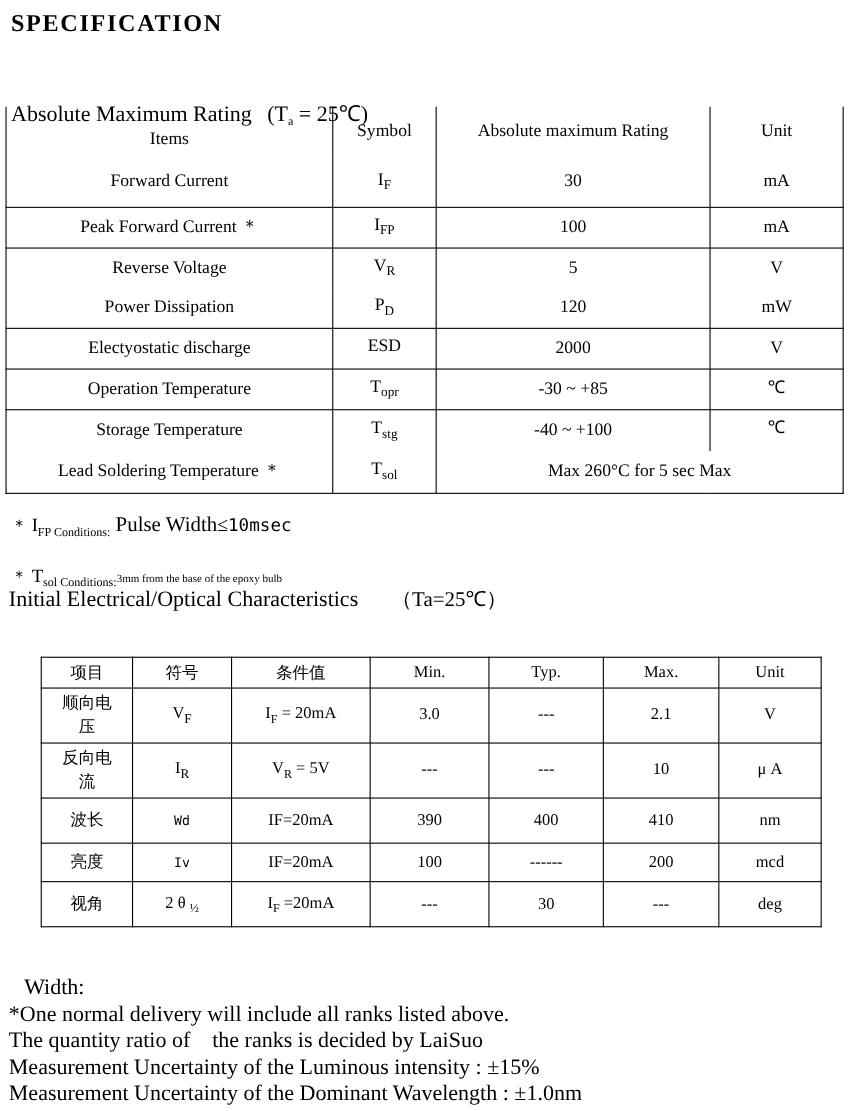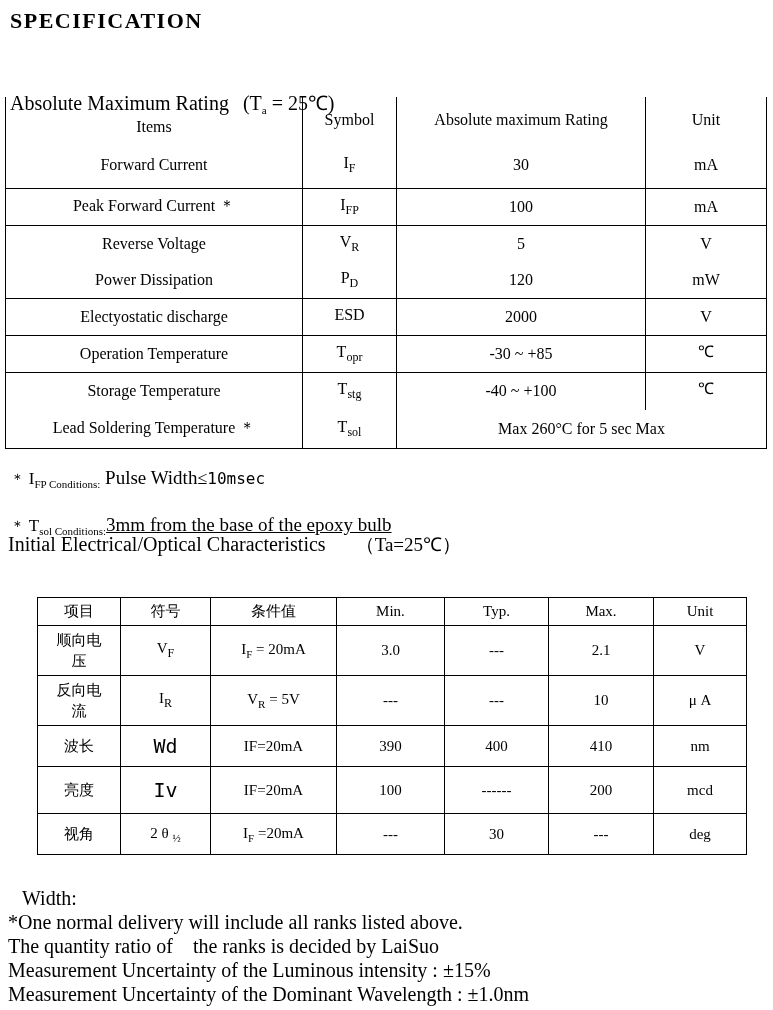--- a/index.html
+++ b/index.html
@@ -28,34 +28,34 @@
   #t1 td.items-hd{padding-top:14px;}
   #t1 td.vtop{vertical-align:top;padding-top:4px;}
 
   
   #t2{left:37px;top:597px;width:709px;}
   #t2 td{
     border:1px solid #000;text-align:center;vertical-align:middle;
     font-size:15px;padding:0;overflow:hidden;
   }
   .line{display:block;line-height:21px;}
-  .mono{font-family:"DejaVu Sans Mono", monospace;font-size:20px;}
+  .mono{font-family:"DejaVu Sans Mono", monospace;font-size:12px;}
   .small{font-size:13px;}
   .c16{font-size:16px;}
 
   
   .fn{white-space:nowrap;}
   .fn1{left:10px;top:467px;}
   .fn2{left:10px;top:514px;}
   .star{font-size:15px;}
   .fnpre{font-size:17px;}
   .fnmain{font-size:19px;}
   .fnleq{font-size:18px;}
   .fntail{font-family:"DejaVu Sans Mono", monospace;font-size:16px;}
-  .fn2txt{font-size:19px;text-decoration:underline;}
+  .fn2txt{font-size:10px;}
 
   
   .notes{left:8px;top:886px;font-size:20px;line-height:24px;}
   .notes-heading{padding-left:14px;}
 </style>
 </head>
 <body>
 
 <div class="abs spec-title">SPECIFICATION</div>
 
@@ -187,21 +187,21 @@
     <td>
           <span class="line">波长</span>
         </td>
     <td><span class="mono">Wd</span></td>
     <td><span>IF=20mA</span></td>
     <td>390</td>
     <td>400</td>
     <td>410</td>
     <td>nm</td>
   </tr>
-  <tr style="height:47px">
+  <tr style="height:35px">
     <td>
           <span class="line">亮度</span>
         </td>
     <td><span class="mono">Iv</span></td>
     <td><span>IF=20mA</span></td>
     <td>100</td>
     <td>------</td>
     <td>200</td>
     <td>mcd</td>
   </tr>

